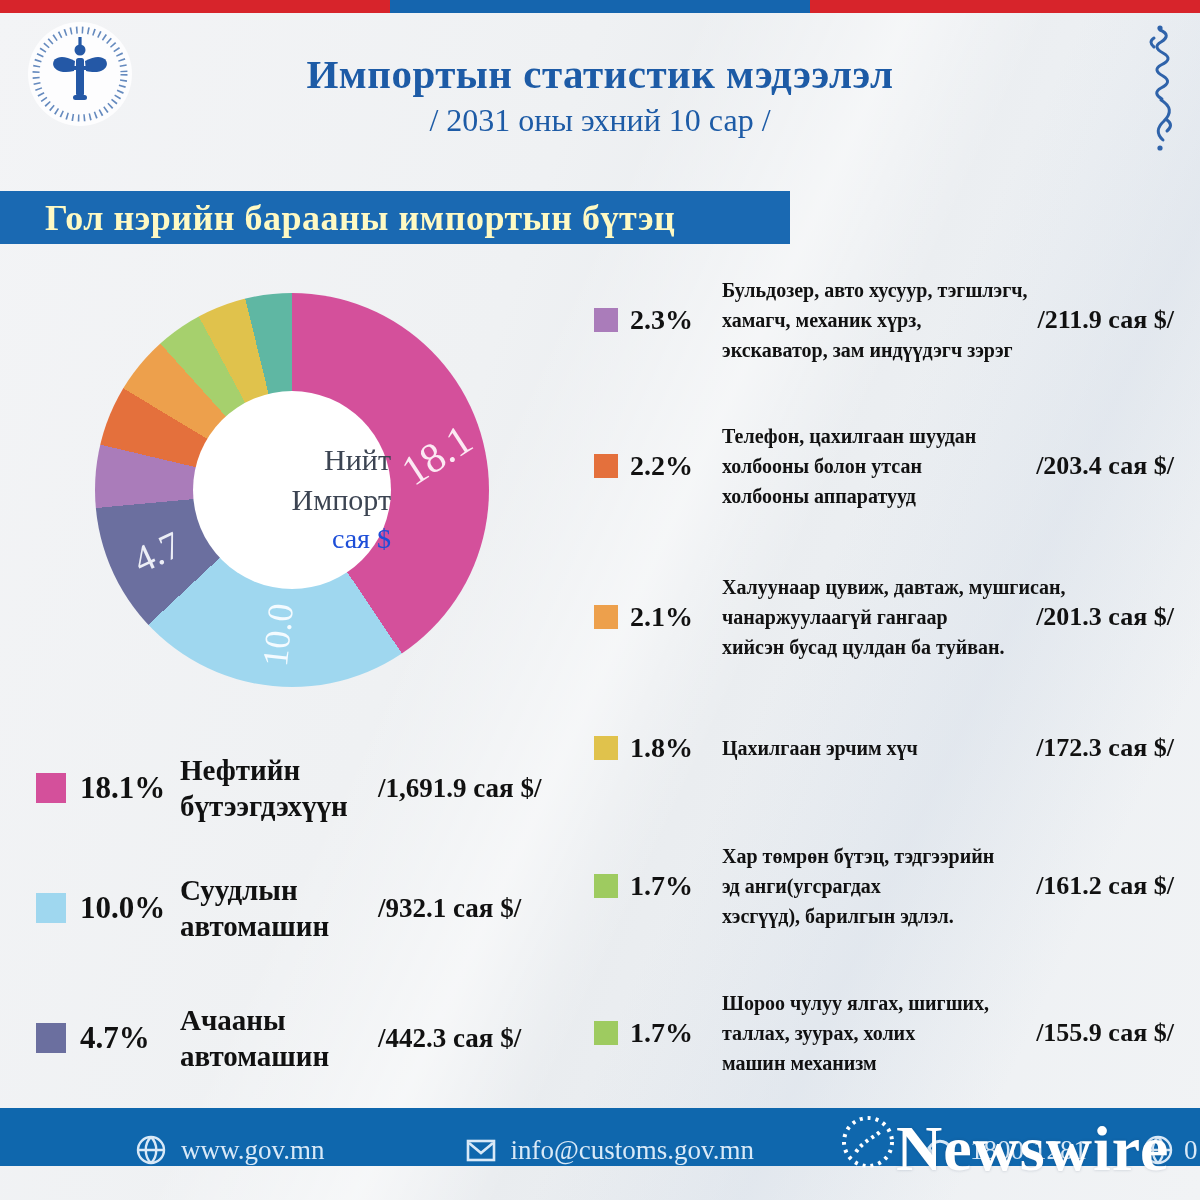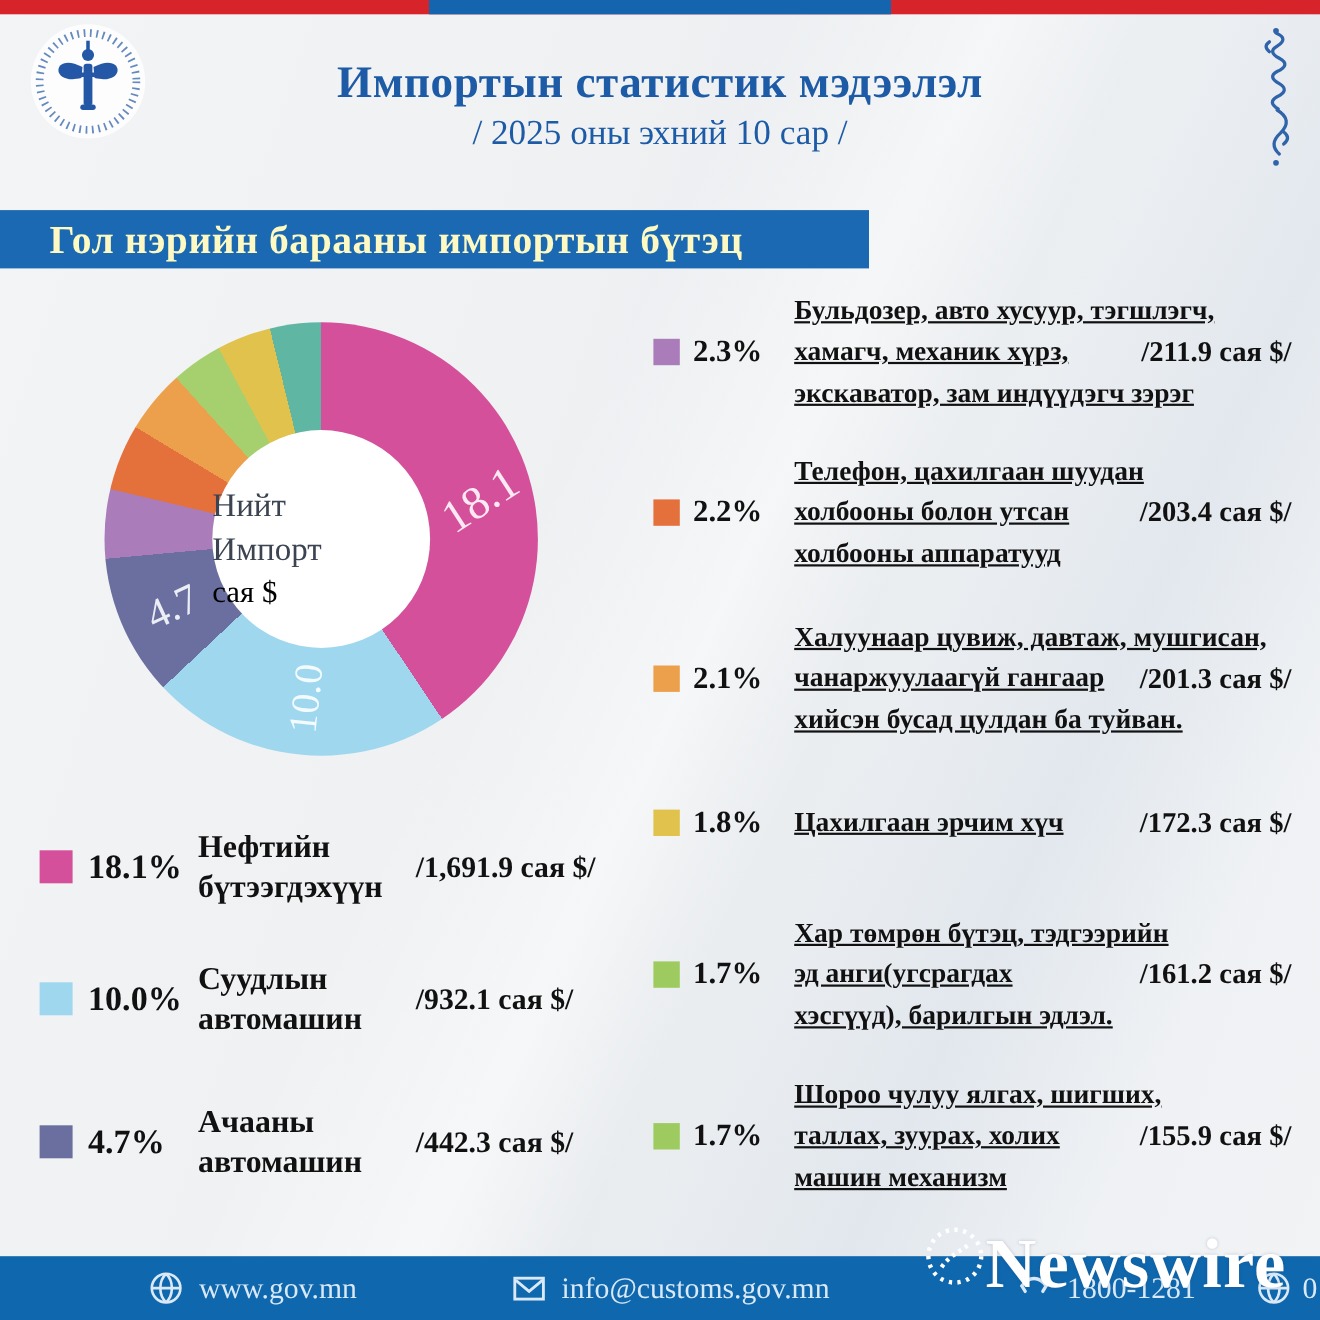--- a/index.html
+++ b/index.html
@@ -17,49 +17,49 @@
         font-size:41px;font-weight:bold;color:#1d5ba6;letter-spacing:.5px;}
   .header-subtitle{position:absolute;left:0;top:102px;width:1200px;text-align:center;
         font-size:32px;color:#1d5ba6;}
   .mn-script{position:absolute;left:1134px;top:24px;width:52px;height:130px;}
   .banner{position:absolute;left:0;top:191px;width:790px;height:53px;background:#1a69b2;
         display:flex;align-items:center;}
   .banner span{padding-left:45px;color:#fef9c3;font-size:36px;font-weight:bold;letter-spacing:.5px;}
   .donut{position:absolute;left:95px;top:293px;width:394px;height:394px;border-radius:50%;}
   .donut-hole{position:absolute;left:50%;top:50%;width:198px;height:198px;border-radius:50%;
         background:#fff;transform:translate(-50%,-50%);display:flex;flex-direction:column;
-        align-items:flex-start;justify-content:center;text-align:center;padding-top:14px;box-sizing:border-box;}
+        align-items:flex-end;justify-content:center;text-align:center;padding-top:14px;box-sizing:border-box;}
   .center-line{font-size:30px;color:#3c4452;line-height:1.35;}
   .center-value{font-size:43px;font-weight:bold;color:#111;line-height:1.15;margin-top:4px;}
-  .center-unit{font-size:28px;color:#000000;margin-top:2px;}
+  .center-unit{font-size:28px;color:#1d4ed8;margin-top:2px;}
   .slice-label{position:absolute;color:#fdfdfd;font-weight:normal;}
   .slice-label.l1{left:342px;top:162px;font-size:42px;transform:translate(-50%,-50%) rotate(-33deg);color:#fce9f3;}
   .slice-label.l2{left:183px;top:342px;font-size:36px;transform:translate(-50%,-50%) rotate(-84deg);color:#f4fbff;}
   .slice-label.l3{left:62px;top:259px;font-size:38px;transform:translate(-50%,-50%) rotate(-25deg);color:#eceef6;}
   .legend-item{position:absolute;display:flex;align-items:center;color:#111;}
   .swatch{flex:0 0 auto;}
   .ll{left:36px;width:530px;height:100px;}
   .ll .swatch{width:30px;height:30px;margin-right:14px;}
   .ll .pct{width:100px;font-size:31px;font-weight:bold;}
   .ll .name{width:198px;font-size:29px;font-weight:bold;line-height:1.25;white-space:pre-line;}
   .ll .val{font-size:27px;font-weight:bold;}
   .lr{left:594px;width:580px;}
   .lr .swatch{width:24px;height:24px;margin-right:12px;}
   .lr .pct{width:92px;font-size:28px;font-weight:bold;}
   .lr .desc-wrap{position:relative;flex:1;}
-  .lr .desc{font-size:25px;font-weight:bold;line-height:1.5;white-space:pre-line;text-decoration:underline;}
+  .lr .desc{font-size:20px;font-weight:bold;line-height:1.5;white-space:pre-line;}
   .lr .val{position:absolute;right:0;top:50%;transform:translateY(-50%);
         font-size:26px;font-weight:bold;white-space:nowrap;}
   .lr1{top:258px;height:124px;} .lr2{top:410px;height:112px;} .lr3{top:556px;height:122px;}
   .lr4{top:715px;height:66px;}  .lr5{top:825px;height:122px;} .lr6{top:972px;height:122px;}
   .lr4 .desc-wrap{display:flex;align-items:center;}
   .lr4 .desc{flex:1;}
   .lr4 .val{position:static;transform:none;}
-  .footer{position:absolute;left:0;top:1142px;width:1200px;height:58px;background:#0f67ad;
-        display:flex;align-items:center;color:#d9e9f7;font-size:27px;}
+  .footer{position:absolute;left:0;top:1108px;width:1200px;height:58px;background:#0f67ad;
+        display:flex;align-items:flex-end;color:#d9e9f7;font-size:27px;}
   .f-item{display:flex;align-items:center;gap:14px;}
   .f-web{margin-left:135px;} .f-mail{margin-left:140px;} .f-phone{margin-left:170px;} .f-extra{margin-left:55px;gap:10px;}
   .f-icon{width:32px;height:32px;flex:0 0 auto;}
   .watermark{position:absolute;left:896px;top:1112px;color:#ffffff;font-size:64px;font-weight:bold;
         letter-spacing:1px;text-shadow:0 0 3px rgba(40,60,90,.25);}
   .wm-globe{position:absolute;left:838px;top:1112px;width:60px;height:60px;}
   [data-interactable]{}
 </style>
 </head>
 <body>
@@ -77,21 +77,21 @@
       <circle cy="-24" r="5.5"></circle>
       <path d="M-5,-13 C-32,-28 -36,4 -6,-3 Z"></path>
       <path d="M5,-13 C32,-28 36,4 6,-3 Z"></path>
       <rect x="-4" y="-16" width="8" height="38" rx="2.5"></rect>
       <rect x="-7" y="21" width="14" height="5" rx="2.5"></rect>
       <rect x="-9" y="-8" width="18" height="4" rx="2"></rect>
     </g>
   </svg>
 
   <div class="header-title" data-interactable="false">Импортын статистик мэдээлэл</div>
-  <div class="header-subtitle" data-interactable="false">/ 2025 оны эхний 10 сар /</div>
+  <div class="header-subtitle" data-interactable="false">/ 2031 оны эхний 10 сар /</div>
 
   <svg class="mn-script" data-interactable="false" viewBox="0 0 52 130">
     <g fill="none" stroke="#2f63aa" stroke-width="3" stroke-linecap="round">
       <path d="M26,6 q12,5 1,12 q-9,5 2,11 q11,6 -2,12 q-9,5 2,11 q10,6 -2,12 q-9,5 1,11"></path>
       <path d="M27,76 q15,9 3,21 q-11,10 -1,19"></path>
       <path d="M20,14 q-6,4 0,9"></path>
       <path d="M33,96 q7,5 0,11"></path>
     </g>
     <circle cx="26" cy="4" r="2.6" fill="#2f63aa"></circle>
     <circle cx="26" cy="124" r="2.6" fill="#2f63aa"></circle>

